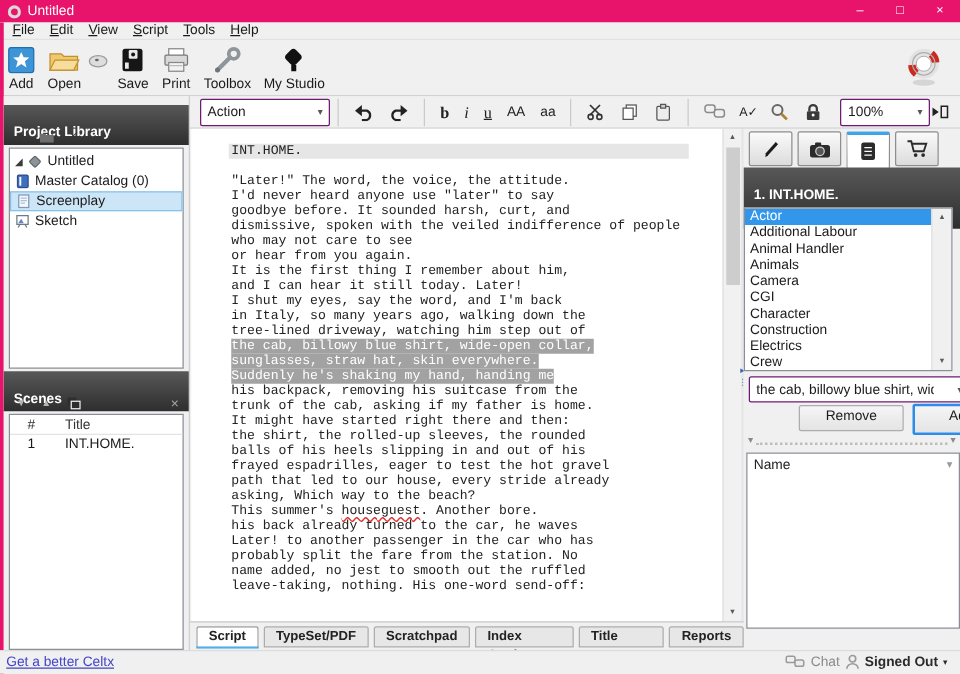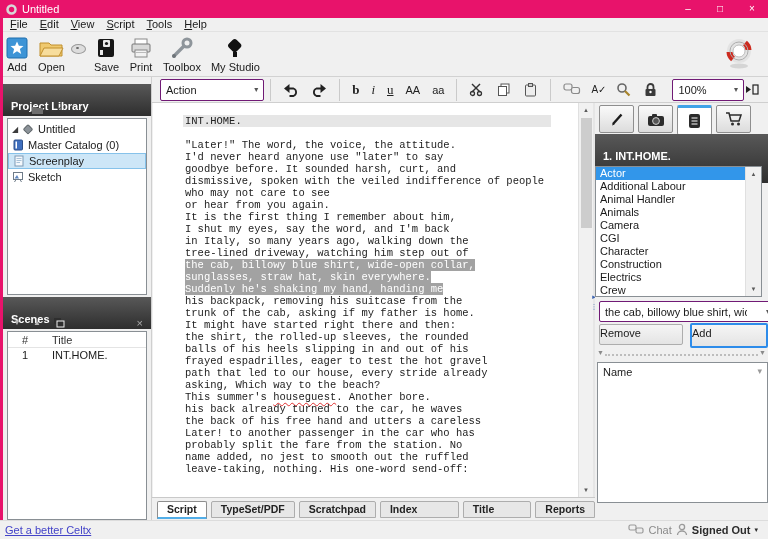--- a/index.html
+++ b/index.html
@@ -87,21 +87,21 @@
   .rtab{width:33px;height:26px;border:1px solid #8E8E8E;border-radius:2px;background:linear-gradient(#FAFAFA,#DCDCDC);display:flex;align-items:center;justify-content:center;}
   .rtab.ract{background:#fff;border-top:3px solid #3FA3E8;border-bottom-color:#fff;}
   #rp-hdr{position:absolute;left:0;top:31px;width:173px;}
   #cat-box{position:absolute;left:0;top:63px;width:165px;height:129px;overflow:hidden;}
   .cat{height:13px;line-height:13px;padding-left:4px;white-space:nowrap;}
   .cat.selcat{background:#3296EA;color:#fff;}
   #cat-scroll{position:absolute;right:0;top:0;bottom:0;width:15px;background:#F0F0F0;border-left:1px solid #E0E0E0;}
   #cat-scroll .dn{position:absolute;bottom:0;width:100%;}
   #item-drop{position:absolute;left:4px;top:198px;width:165px;height:19px;overflow:hidden;white-space:nowrap;}
   #item-drop .txt{overflow:hidden;white-space:nowrap;max-width:142px;}
-  .btn{height:19px;border:1px solid #ADADAD;background:linear-gradient(#F5F5F5,#E4E4E4);text-align:left;line-height:17px;border-radius:2px;}
+  .btn{height:19px;border:1px solid #ADADAD;background:linear-gradient(#F5F5F5,#E4E4E4);text-align:center;line-height:17px;border-radius:2px;margin-left:40px;}
   #remove-btn{position:absolute;left:4px;top:221px;width:82px;}
   #add-btn{position:absolute;left:95px;top:220px;width:74px;height:21px;border:2px solid #2D8CEA;line-height:17px;}
   #hsplit{position:absolute;left:10px;top:248px;width:153px;height:6px;border-top:2px dotted #BDBDBD;margin-top:3px;}
   #hsplit .ar{position:absolute;top:-7px;font-size:7px;color:#8a8a8a;}
   #name-panel{position:absolute;left:2px;top:259px;width:169px;height:139px;}
   #name-hdr{display:flex;padding:3px 5px;color:#222;}
   #name-sort{margin-left:auto;color:#9a9a9a;font-size:9px;}
 
   
   #vtabs{left:152px;top:497px;width:443px;height:23px;background:#F0F0F0;border-top:1px solid #C9C9C9;display:flex;align-items:flex-start;padding:3px 0 0 5px;gap:4px;}
@@ -393,20 +393,21 @@
   <div class="sline"><span class="lwrap"><span class="pre">goodbye before. It sounded harsh, curt, and</span></span></div>
 
   <div class="sline"><span class="lwrap"><span class="pre">dismissive, spoken with the veiled indifference of people</span></span></div>
 
   <div class="sline"><span class="lwrap"><span class="pre">who may not care to see</span></span></div>
 
   <div class="sline"><span class="lwrap"><span class="pre">or hear from you again.</span></span></div>
 
   <div class="sline"><span class="lwrap"><span class="pre">It is the first thing I remember about him,</span></span></div>
 
+  <div class="sline"><span class="lwrap"><span class="pre">and I can hear it still today. Later!</span></span></div>
 
   <div class="sline"><span class="lwrap"><span class="pre">I shut my eyes, say the word, and I'm back</span></span></div>
 
   <div class="sline"><span class="lwrap"><span class="pre">in Italy, so many years ago, walking down the</span></span></div>
 
   <div class="sline"><span class="lwrap"><span class="pre">tree-lined driveway, watching him step out of</span></span></div>
 
   <div class="sline"><span class="lwrap selx"><span class="pre">the cab, billowy blue shirt, wide-open collar,</span></span></div>
 
   <div class="sline"><span class="lwrap selx"><span class="pre">sunglasses, straw hat, skin everywhere.</span></span></div>
@@ -427,21 +428,20 @@
 
   <div class="sline"><span class="lwrap"><span class="pre">path that led to our house, every stride already</span></span></div>
 
   <div class="sline"><span class="lwrap"><span class="pre">asking, Which way to the beach?</span></span></div>
 
   <div class="sline"><span class="lwrap"><span class="pre">This summer's </span><span class="missp">houseguest</span><span class="post">. Another bore.</span></span></div>
 
 
   <div class="sline"><span class="lwrap"><span class="pre">his back already turned to the car, he waves</span></span></div>
 
-  <div class="sline"><span class="lwrap"><span class="pre">the back of his free hand and utters a careless</span></span></div>
 
   <div class="sline"><span class="lwrap"><span class="pre">Later! to another passenger in the car who has</span></span></div>
 
   <div class="sline"><span class="lwrap"><span class="pre">probably split the fare from the station. No</span></span></div>
 
   <div class="sline"><span class="lwrap"><span class="pre">name added, no jest to smooth out the ruffled</span></span></div>
 
   <div class="sline"><span class="lwrap"><span class="pre">leave-taking, nothing. His one-word send-off:</span></span></div>
 </div>
 </div>

